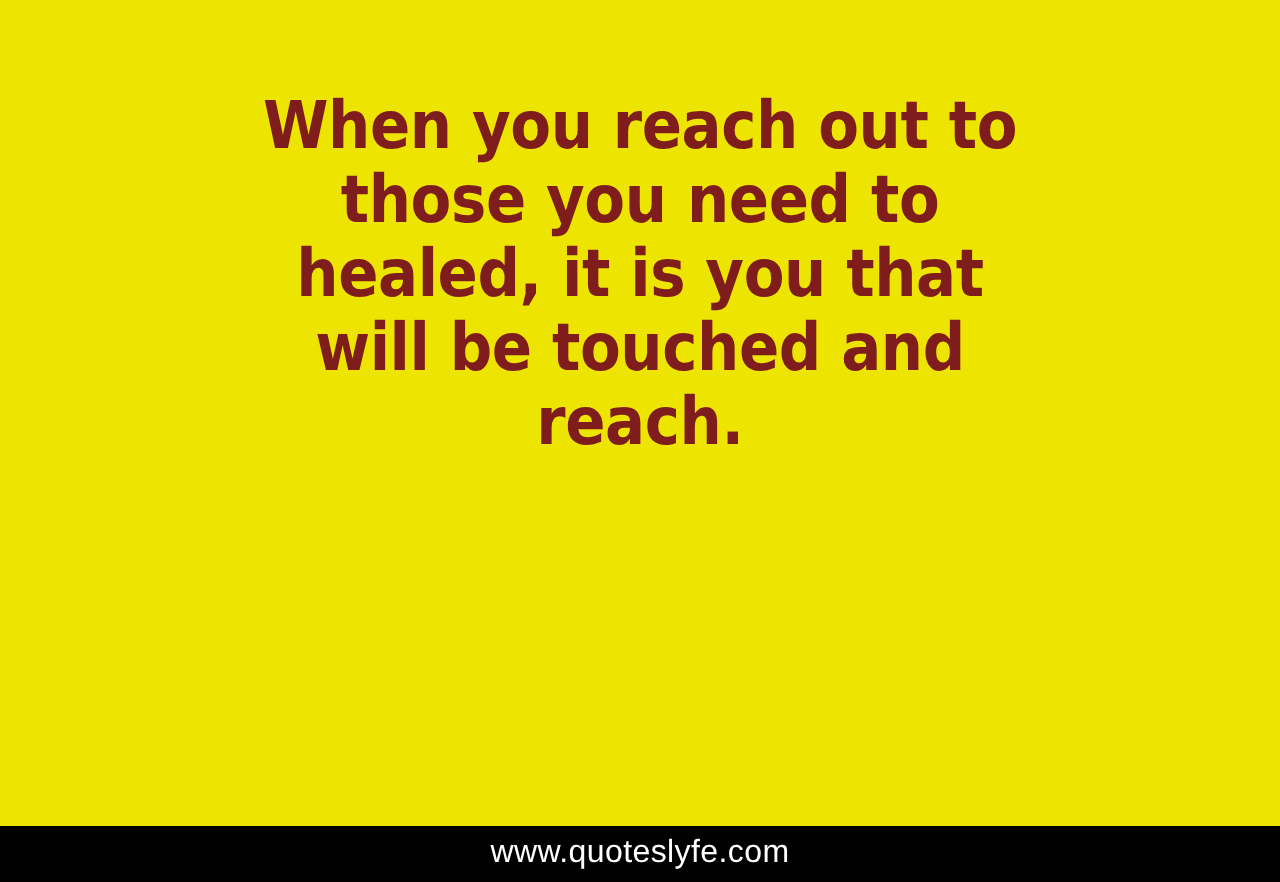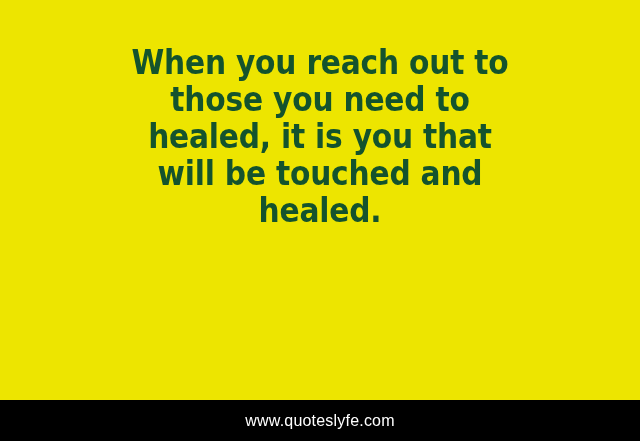--- a/index.html
+++ b/index.html
@@ -32,21 +32,21 @@
     flex-direction: column;
     align-items: center;
     justify-content: flex-start;
     padding: 44px 18px 0 18px;
     box-sizing: border-box;
   }
 
   #quote-text {
     width: 100%;
     text-align: center;
-    color: #14532d;
+    color: #7f1d1d;
     font-family: "DejaVu Sans", sans-serif;
     font-weight: 700;
     font-size: 33px;
     line-height: 37px;
     letter-spacing: -0.2px;
     font-stretch: condensed;
     transform: scaleX(1.0);
   }
 
   #quote-text .qline {
@@ -67,21 +67,21 @@
   }
 
   #attribution .aline {
     display: block;
     white-space: pre;
   }
 
   
   #footer-bar {
     flex: 0 0 auto;
-    height: 41px;
+    height: 28px;
     background: #000000;
     display: flex;
     align-items: center;
     justify-content: center;
   }
 
   #footer-site {
     color: #ffffff;
     font-family: "Liberation Sans", sans-serif;
     font-weight: 400;
@@ -94,21 +94,21 @@
 
 <div id="quote-card">
 
   <div id="quote-area">
 
     <div id="quote-text">
       <span class="qline">When you reach out to</span>
       <span class="qline">those you need to</span>
       <span class="qline">healed, it is you that</span>
       <span class="qline">will be touched and</span>
-      <span class="qline">healed.</span>
+      <span class="qline">reach.</span>
     </div>
 
     <div id="attribution">
     </div>
 
   </div>
 
   <div id="footer-bar">
     <span id="footer-site">www.quoteslyfe.com</span>
   </div>

